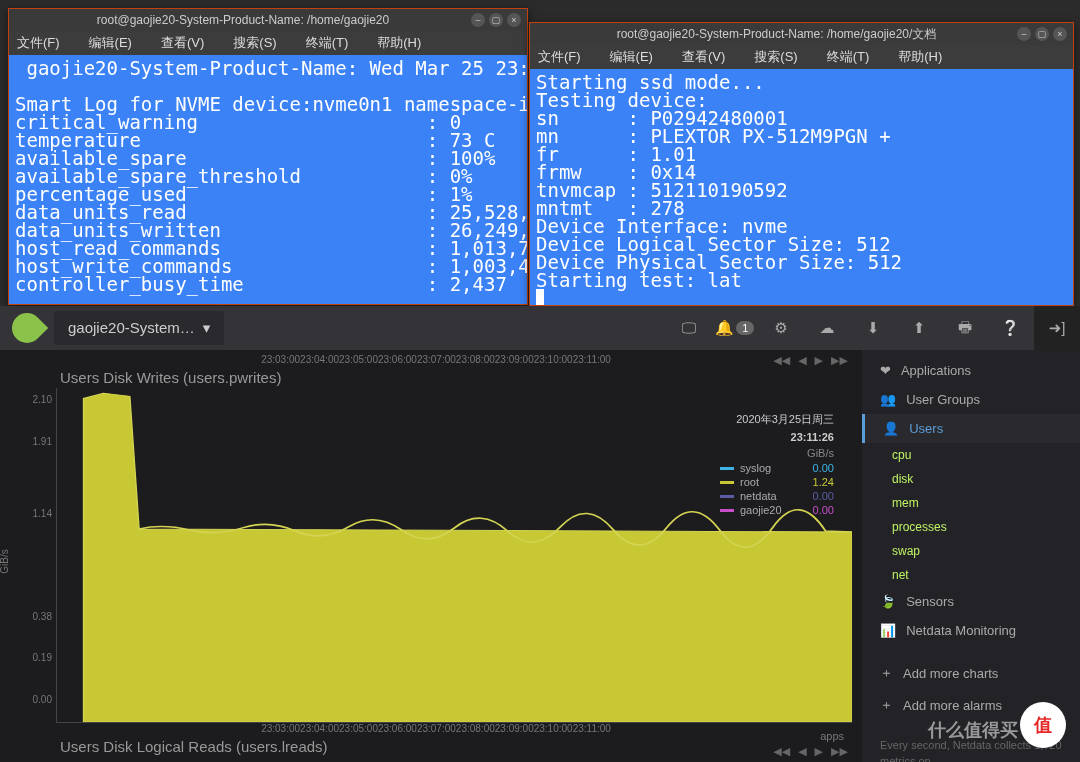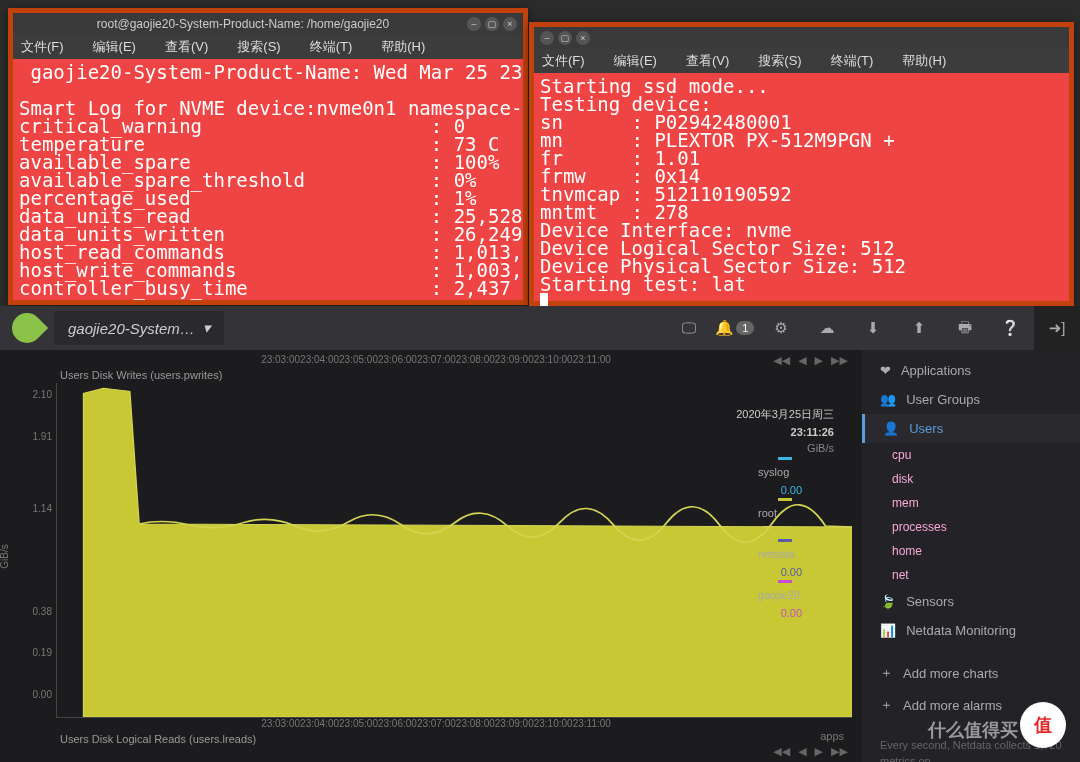--- a/index.html
+++ b/index.html
@@ -1,59 +1,59 @@
 <!DOCTYPE html>
 <html><head>
 <meta charset="utf-8">
 <style>
 * { margin:0; padding:0; box-sizing:border-box; }
 body { width:1080px; height:762px; background:#2b2b2b; font-family:sans-serif; overflow:hidden; position:relative; }
 
 
-.term { position:absolute; background:#ef4444; border:5px solid #c2410c; box-shadow:0 2px 8px rgba(0,0,0,.5); }
+.term { position:absolute; background:#3b82f6; border:1px solid #c2410c; box-shadow:0 2px 8px rgba(0,0,0,.5); }
 .term-title { height:22px; background:#3a3a3a; display:flex; align-items:center; padding:0 6px; font-size:12px; color:#ccc; }
 .term-title .ttext { flex:1; text-align:center; overflow:hidden; white-space:nowrap; text-overflow:ellipsis; }
 .term-title .btns { display:flex; gap:4px; }
 .term-title .btn { width:14px; height:14px; border-radius:7px; background:#555; font-size:9px; display:flex; align-items:center; justify-content:center; color:#ccc; }
 .term-menu { height:24px; background:#3c3c3c; display:flex; align-items:center; padding:0 8px; gap:29px; font-size:13px; color:#ddd; }
 .term-body { padding:4px 6px; font-family:'DejaVu Sans Mono',monospace; font-size:19px; line-height:18px; color:#fff; white-space:pre; overflow:hidden; }
 .cursor { display:inline-block; width:8px; height:16px; background:#fff; }
 
 #term1 { left:8px; top:8px; width:520px; height:297px; }
 #term2 { left:529px; top:22px; width:545px; height:284px; }
 
 
 #netdata { position:absolute; left:0; top:306px; width:1080px; height:456px; background:#1c1c1f; color:#a0a0a0; font-size:13px; }
 #nd-topbar { height:44px; background:#333338; display:flex; align-items:center; }
 .leaf { width:30px; height:30px; background:#8bc34a; border-radius:15px 0 15px 15px; transform:rotate(45deg); margin:0 12px; }
-.hostbtn { background:#2a2a2e; color:#ccc; padding:8px 14px; border-radius:3px; font-size:15px; display:flex; align-items:center; gap:8px;font-style:italic; }
+.hostbtn { background:#2a2a2e; color:#ccc; padding:8px 14px; border-radius:3px; font-size:15px; display:flex; gap:8px; }
 .tb-spacer { flex:1; }
 .tb-icon { width:46px; height:44px; display:flex; align-items:center; justify-content:center; color:#aaa; font-size:15px; cursor:pointer; }
 .tb-icon.active { background:#222; }
 .badge { background:#666; color:#fff; border-radius:8px; padding:1px 6px; font-size:11px; margin-left:2px; }
 
 #nd-main { display:flex; height:412px; }
 #nd-chart { flex:1; position:relative; padding:4px 10px 0 10px; }
 #nd-sidebar { width:218px; background:#232327; padding:6px 0; overflow:hidden; }
 .sb-item { padding:7px 18px; color:#aaa; font-size:13px; display:flex; align-items:center; gap:10px; cursor:pointer; }
 .sb-item.sel { color:#5B9DD9; border-left:3px solid #5B9DD9; background:#2a2a2e; }
-.sb-sub { padding:5px 30px; color:#f9a8d4; font-size:12px; cursor:pointer; }
+.sb-sub { padding:5px 30px; color:#bef264; font-size:12px; cursor:pointer; }
 .sb-footer { padding:8px 18px; color:#666; font-size:11px; line-height:16px; }
 
 .xaxis { display:flex; justify-content:center; font-size:10px; color:#777; padding:0 40px 0 50px; }
-.chart-title { font-size:11px; color:#999; padding:4px 0 2px 50px; }
+.chart-title { font-size:15px; color:#999; padding:4px 0 2px 50px; }
 .chart-box { position:relative; height:335px; display:flex; }
 .yaxis { width:46px; display:flex; flex-direction:column; justify-content:space-between; text-align:right; font-size:10px; color:#777; padding:6px 4px 18px 0; }
 .plot { flex:1; position:relative; border-left:1px solid #444; border-bottom:1px solid #444; }
 .ylabel { position:absolute; left:-6px; top:50%; transform:rotate(-90deg) translateX(-50%); transform-origin:left; font-size:10px; color:#777; }
 svg.area { width:100%; height:100%; display:block; }
 
 .legend { position:absolute; right:18px; top:24px; font-size:11px; }
 .legtime { color:#ccc; margin-bottom:4px;text-align:right; }
-.legrow { display:flex; align-items:center; gap:6px; padding:1px 0;flex-direction:column; }
+.legrow { display:flex; align-items:center; gap:6px; padding:1px 0; }
 .legsw { width:14px; height:3px; }
 .legname { width:54px; color:#aaa; }
 .legval { width:34px; text-align:right; }
 .legunit { color:#888; text-align:right; margin-bottom:2px; }
 
 .navctrl { position:absolute; font-size:11px; color:#666; display:flex; gap:4px; }
 .navctrl span { cursor:pointer; padding:0 2px; }
 
 .watermark { position:absolute; right:14px; bottom:14px; width:46px; height:46px; border-radius:23px; background:#fff; color:#e62828; display:flex; align-items:center; justify-content:center; font-size:18px; font-weight:bold; }
 .wmtext { position:absolute; right:62px; bottom:20px; color:#999; font-size:18px; font-weight:bold; }
@@ -88,20 +88,21 @@
 percentage_used                     : 1%
 data_units_read                     : 25,528,014
 data_units_written                  : 26,249,672
 host_read_commands                  : 1,013,784,092
 host_write_commands                 : 1,003,402,238
 controller_busy_time                : 2,437</div>
 </div>
 
 <div class="term" id="term2">
   <div class="term-title">
+    <span class="ttext">root@gaojie20-System-Product-Name: /home/gaojie20/文档</span>
     <span class="btns">
       <span class="btn">–</span>
       <span class="btn">▢</span>
       <span class="btn">×</span>
     </span>
   </div>
   <div class="term-menu" id="t2menu">
       <span>文件(F)</span>
       <span>编辑(E)</span>
       <span>查看(V)</span>
@@ -187,21 +188,21 @@
           <div class="legunit">GiB/s</div>
           <div id="legrows">
               <div class="legrow">
                 <span class="legsw" style="background:#3cb4e6"></span>
                 <span class="legname">syslog</span>
                 <span class="legval" style="color:#3cb4e6">0.00</span>
               </div>
               <div class="legrow">
                 <span class="legsw" style="background:#c7c834"></span>
                 <span class="legname">root</span>
-                <span class="legval" style="color:#c7c834">0.62</span>
+                <span class="legval" style="color:#c7c834">1.24</span>
               </div>
               <div class="legrow">
                 <span class="legsw" style="background:#5b5ba6"></span>
                 <span class="legname">netdata</span>
                 <span class="legval" style="color:#5b5ba6">0.00</span>
               </div>
               <div class="legrow">
                 <span class="legsw" style="background:#c84fc8"></span>
                 <span class="legname">gaojie20</span>
                 <span class="legval" style="color:#c84fc8">0.00</span>
@@ -240,21 +241,21 @@
         </div>
       <div class="sb-item sel">
           <span>👤</span>
           <span>Users</span>
         </div>
       <div id="subs">
           <div class="sb-sub">cpu</div>
           <div class="sb-sub">disk</div>
           <div class="sb-sub">mem</div>
           <div class="sb-sub">processes</div>
-          <div class="sb-sub">home</div>
+          <div class="sb-sub">swap</div>
           <div class="sb-sub">net</div>
         </div>
       <div class="sb-item">
           <span>🍃</span>
           <span>Sensors</span>
         </div>
       <div class="sb-item">
           <span>📊</span>
           <span>Netdata Monitoring</span>
         </div>

